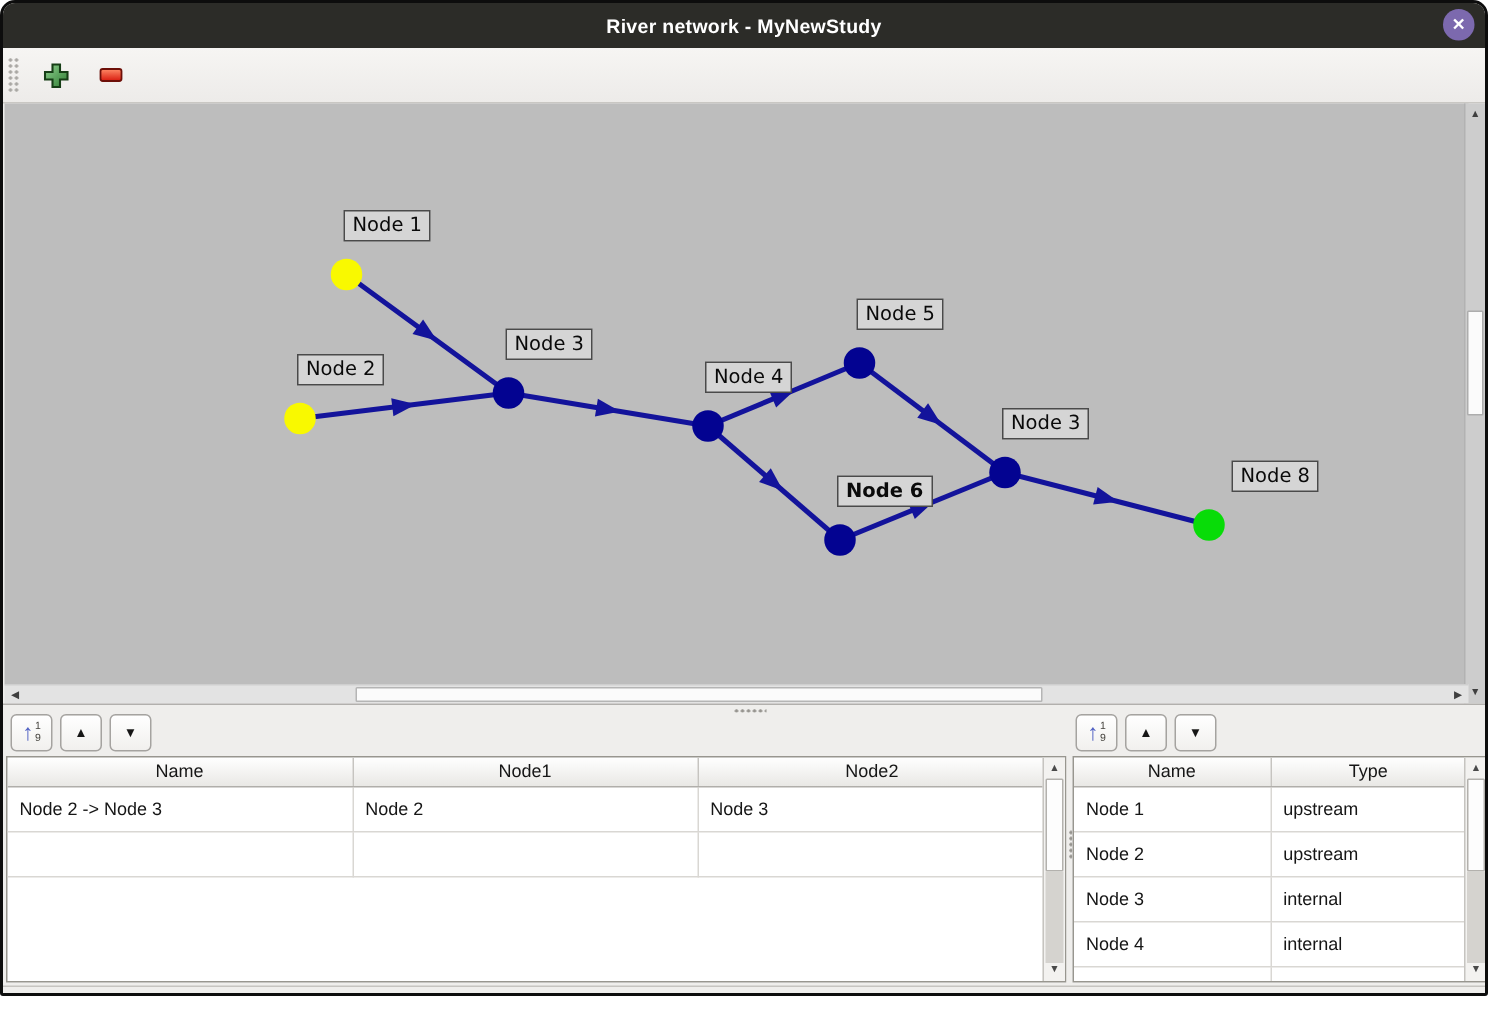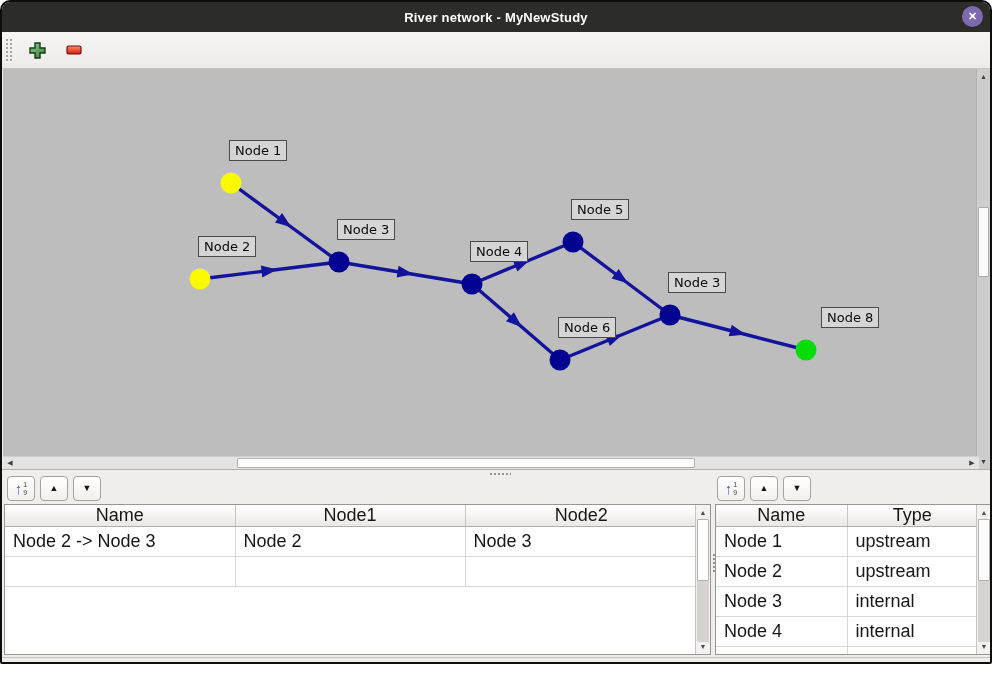--- a/index.html
+++ b/index.html
@@ -47,21 +47,21 @@
   .panel-btn{width:28px;height:25px;border:1px solid #a5a3a0;border-radius:4px;
              background:linear-gradient(#ffffff,#f1f0ee);display:flex;align-items:center;
              justify-content:center;cursor:pointer;padding:0;}
   .tri{font-size:9px;color:#161616;line-height:9px;}
   .sort-icon{display:flex;align-items:center;line-height:8px;}
   .sort-icon .arrow{color:#5262c4;font-size:15px;font-weight:bold;line-height:14px;}
   .sort-icon .digits{display:flex;flex-direction:column;font-size:7px;color:#46443f;margin-left:1px;}
   .table-box{position:absolute;top:502px;background:#ffffff;border:1px solid #98968f;overflow:hidden;}
   .table-box.left{left:2px;width:707px;height:151px;}
   .table-box.right{left:713px;width:277px;height:151px;}
-  table.grid{border-collapse:collapse;table-layout:fixed;font-size:18px;color:#161616;}
+  table.grid{border-collapse:collapse;table-layout:fixed;font-size:12px;color:#161616;}
   table.grid th{height:19px;font-weight:normal;text-align:center;
         background:linear-gradient(#ffffff,#e9e8e5);border-bottom:1px solid #b0aeaa;
         border-right:1px solid #c6c4c0;padding:0 4px;overflow:hidden;}
   table.grid th:last-child{border-right:none;}
   table.grid td{height:30px;border-bottom:1px solid #d9d7d3;border-right:1px solid #d9d7d3;
         padding:0 0 0 8px;white-space:nowrap;overflow:hidden;}
   table.grid td:last-child{border-right:none;}
   .tbl-scroll{position:absolute;right:0;top:0;bottom:0;width:15px;background:#f3f2f0;border-left:1px solid #c6c4c0;}
   .tbl-scroll .t-arrow{position:absolute;left:0;width:14px;height:13px;display:flex;align-items:center;
         justify-content:center;font-size:7px;color:#4a4a4a;background:transparent;border:none;padding:0;cursor:pointer;}
@@ -138,21 +138,21 @@
           <circle cx="667" cy="246" r="10.5" fill="#030391"></circle>
           <circle cx="803" cy="281" r="10.5" fill="#08dc08"></circle>
         </g>
     </svg>
     <div id="label-layer">
         <div class="node-label" style="left: 226px; top: 71px;">Node 1</div>
         <div class="node-label" style="left: 195px; top: 167px;">Node 2</div>
         <div class="node-label" style="left: 334px; top: 150px;">Node 3</div>
         <div class="node-label" style="left: 467px; top: 172px;">Node 4</div>
         <div class="node-label" style="left: 568px; top: 130px;">Node 5</div>
-        <div class="node-label" style="left: 555px; top: 248px;">Node 6</div>
+        <div class="node-label" style="left: 555px; top: 248px; font-weight: bold;">Node 6</div>
         <div class="node-label" style="left: 665px; top: 203px;">Node 3</div>
         <div class="node-label" style="left: 818px; top: 238px;">Node 8</div>
       </div>
   </div>
 
   <div class="vscroll">
     <button class="scroll-arrow" style="left:0;top:1px;width:13px;height:13px;">
       <span>▲</span>
       </button>
     <div class="v-thumb" style="top:138px;height:70px;"></div>

